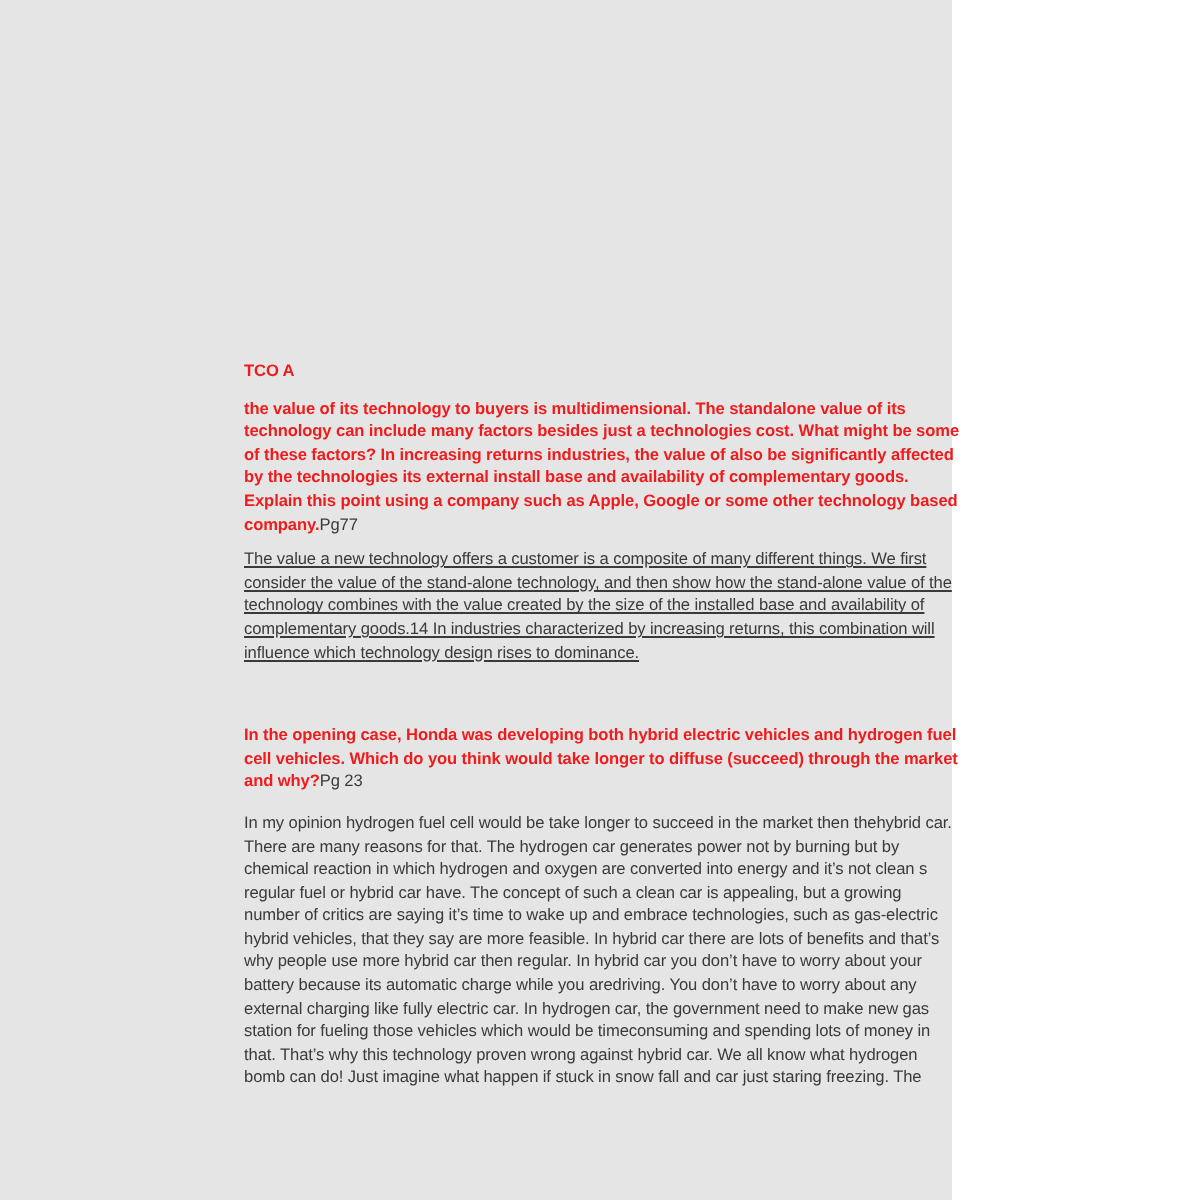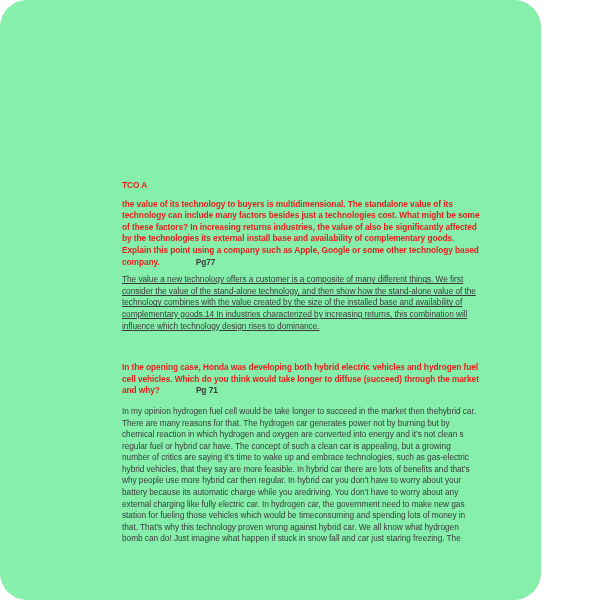--- a/index.html
+++ b/index.html
@@ -1,34 +1,34 @@
 <!DOCTYPE html>
 <html><head>
   <meta charset="utf-8">
   <style>
     html, body { margin: 0; padding: 0; background: #ffffff; }
     body { width: 600px; height: 600px; overflow: hidden; position: relative; font-family: "Liberation Sans", sans-serif; }
-    .page { position: absolute; left: 0; top: 0; width: 541px; height: 600px; background: #86efac; border-radius: 27px; }
+    .page { position: absolute; left: 0; top: 0; width: 476px; height: 600px; background: #e5e5e5; }
     .content { position: absolute; left: 122px; top: 180px; width: 358px; }
     .p { margin: 0; font-size: 8.3px; line-height: 11.6px; color: #3a3a3a; letter-spacing: -0.05px; }
     .red { color: #ee1c1c; font-weight: bold; }
-    .ref { color: #3a3a3a; font-weight: bold; margin-left: 36px; }
+    .ref { color: #3a3a3a; font-weight: normal; }
     .heading { margin: 0 0 7px 0; }
     .q1 { margin: 0 0 6px 0; }
     .a1 { margin: 0 0 30px 0; text-decoration: underline; }
     .q2 { margin: 0 0 9px 0; }
   </style>
 </head>
 <body>
 
 <div class="page">
   <div class="content">
     <p class="p red heading">TCO A</p>
 
     <p class="p red q1"><span>the value of its technology to buyers is multidimensional. The standalone value of its technology can include many factors besides just a technologies cost. What might be some of these factors? In increasing returns industries, the value of also be significantly affected by the technologies its external install base and availability of complementary goods. Explain this point using a company such as Apple, Google or some other technology based company.</span><span class="ref">Pg77</span></p>
 
     <p class="p a1">The value a new technology offers a customer is a composite of many different things. We first consider the value of the stand-alone technology, and then show how the stand-alone value of the technology combines with the value created by the size of the installed base and availability of complementary goods.14 In industries characterized by increasing returns, this combination will influence which technology design rises to dominance.</p>
 
-    <p class="p red q2"><span>In the opening case, Honda was developing both hybrid electric vehicles and hydrogen fuel cell vehicles. Which do you think would take longer to diffuse (succeed) through the market and why?</span><span class="ref">Pg 71</span></p>
+    <p class="p red q2"><span>In the opening case, Honda was developing both hybrid electric vehicles and hydrogen fuel cell vehicles. Which do you think would take longer to diffuse (succeed) through the market and why?</span><span class="ref">Pg 23</span></p>
 
     <p class="p">In my opinion hydrogen fuel cell would be take longer to succeed in the market then thehybrid car. There are many reasons for that. The hydrogen car generates power not by burning but by chemical reaction in which hydrogen and oxygen are converted into energy and it’s not clean s regular fuel or hybrid car have. The concept of such a clean car is appealing, but a growing number of critics are saying it’s time to wake up and embrace technologies, such as gas-electric hybrid vehicles, that they say are more feasible. In hybrid car there are lots of benefits and that’s why people use more hybrid car then regular. In hybrid car you don’t have to worry about your battery because its automatic charge while you aredriving. You don’t have to worry about any external charging like fully electric car. In hydrogen car, the government need to make new gas station for fueling those vehicles which would be timeconsuming and spending lots of money in that. That’s why this technology proven wrong against hybrid car. We all know what hydrogen bomb can do! Just imagine what happen if stuck in snow fall and car just staring freezing. The</p>
   </div>
 </div>
 
 </body></html>

